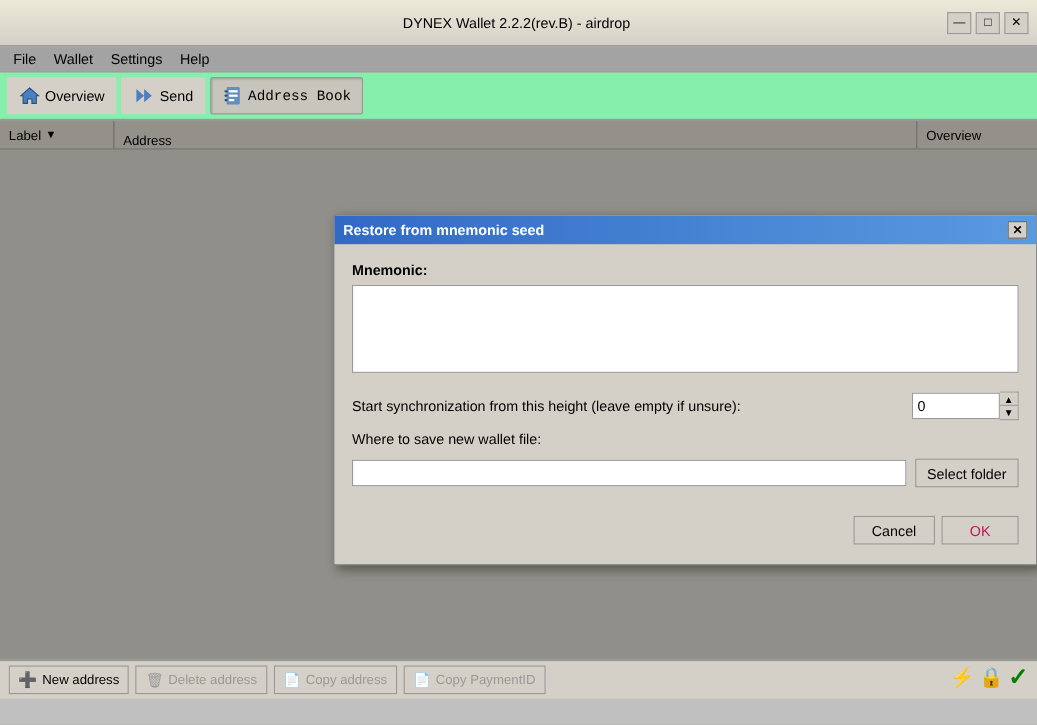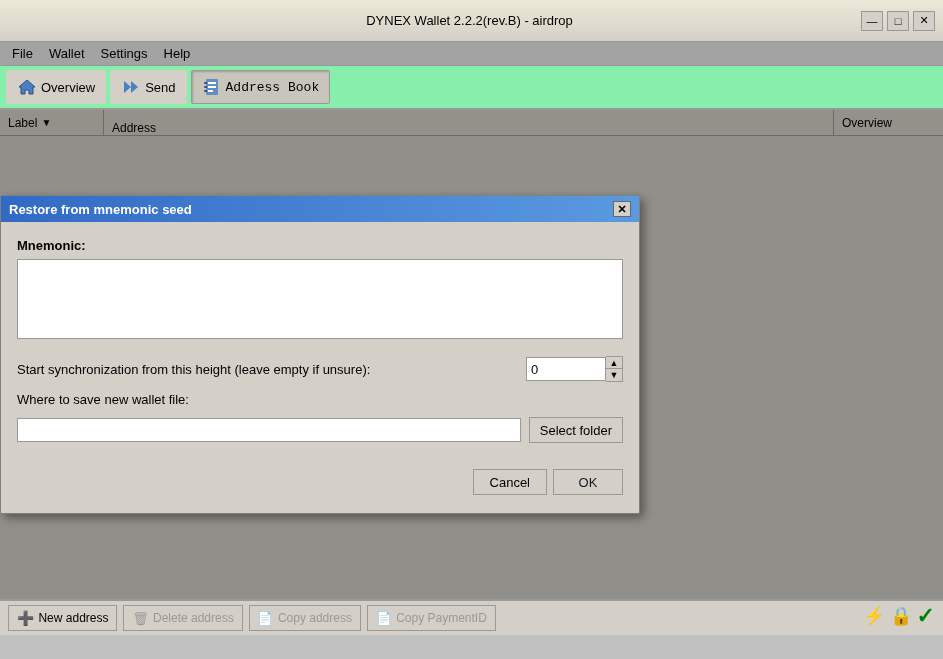--- a/index.html
+++ b/index.html
@@ -183,21 +183,21 @@
       font-size: 18px;
     }
 
     
     .overlay {
       position: absolute;
       top: 0; left: 0; right: 0; bottom: 36px;
       background: rgba(0,0,0,0.3);
       display: flex;
       align-items: center;
-      justify-content: flex-start;
+      justify-content: flex-end;
       z-index: 10;
     }
 
     
     .dialog {
       background: #d4d0c8;
       border: 1px solid #808080;
       box-shadow: 4px 4px 10px rgba(0,0,0,0.4);
       width: 640px;
       border-radius: 2px;
@@ -324,21 +324,21 @@
     .dialog-btn {
       padding: 4px 16px;
       background: #d4d0c8;
       border: 1px solid #999;
       cursor: pointer;
       font-size: 13px;
       height: 26px;
       min-width: 70px;
     }
     .dialog-btn.ok-btn {
-      color: #0f172a;
+      color: #be185d;
       cursor: default;
     }
 
     .sort-arrow { font-size: 10px; }
   </style>
 </head>
 <body>
 
 <div class="title-bar">
   <div style="width:70px;"></div>

